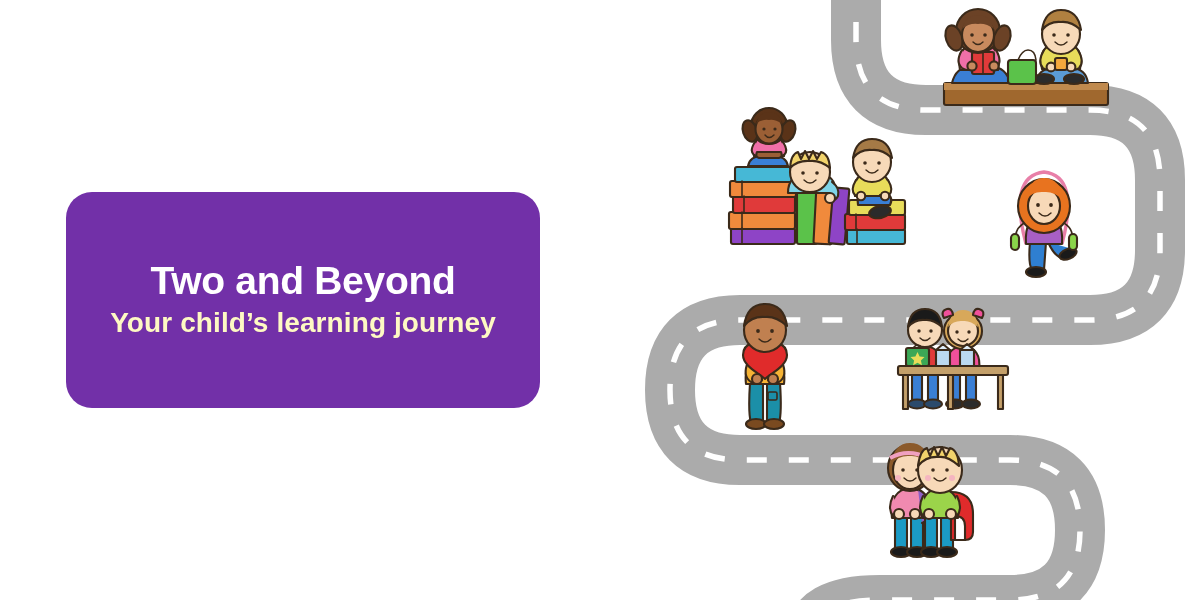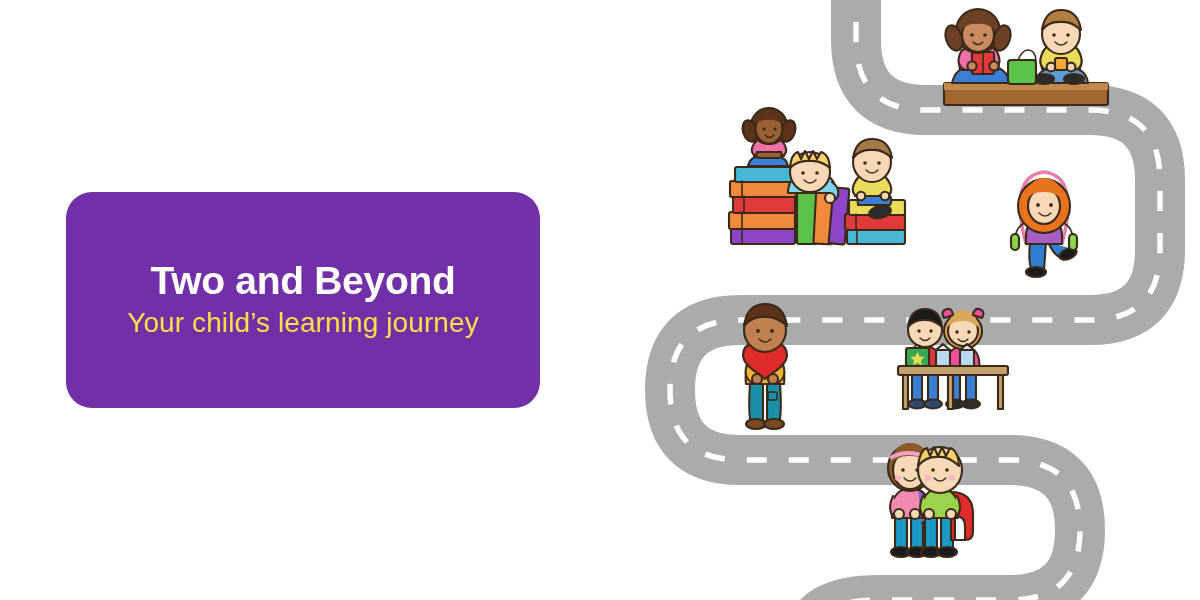--- a/index.html
+++ b/index.html
@@ -16,21 +16,21 @@
     position:absolute;left:66px;top:192px;width:474px;height:216px;
     background:#7230A8;border-radius:26px;
     display:flex;flex-direction:column;align-items:center;justify-content:center;
     box-sizing:border-box;padding:0 22px;
   }
   .card-title{
     color:#ffffff;font-size:39px;font-weight:bold;letter-spacing:-0.3px;
     line-height:1.05;text-align:center;margin:0 0 6px 0;white-space:nowrap;
   }
   .card-sub{
-    color:#fde047;font-size:28px;font-weight:400;letter-spacing:0.1px;
+    color:#fef9c3;font-size:28px;font-weight:700;letter-spacing:0.1px;
     line-height:1.1;text-align:center;margin:0;white-space:nowrap;
   }
 
   
   #art{position:absolute;left:0;top:0;width:1200px;height:600px;}
   svg{display:block;}
 </style>
 </head>
 <body>
 

